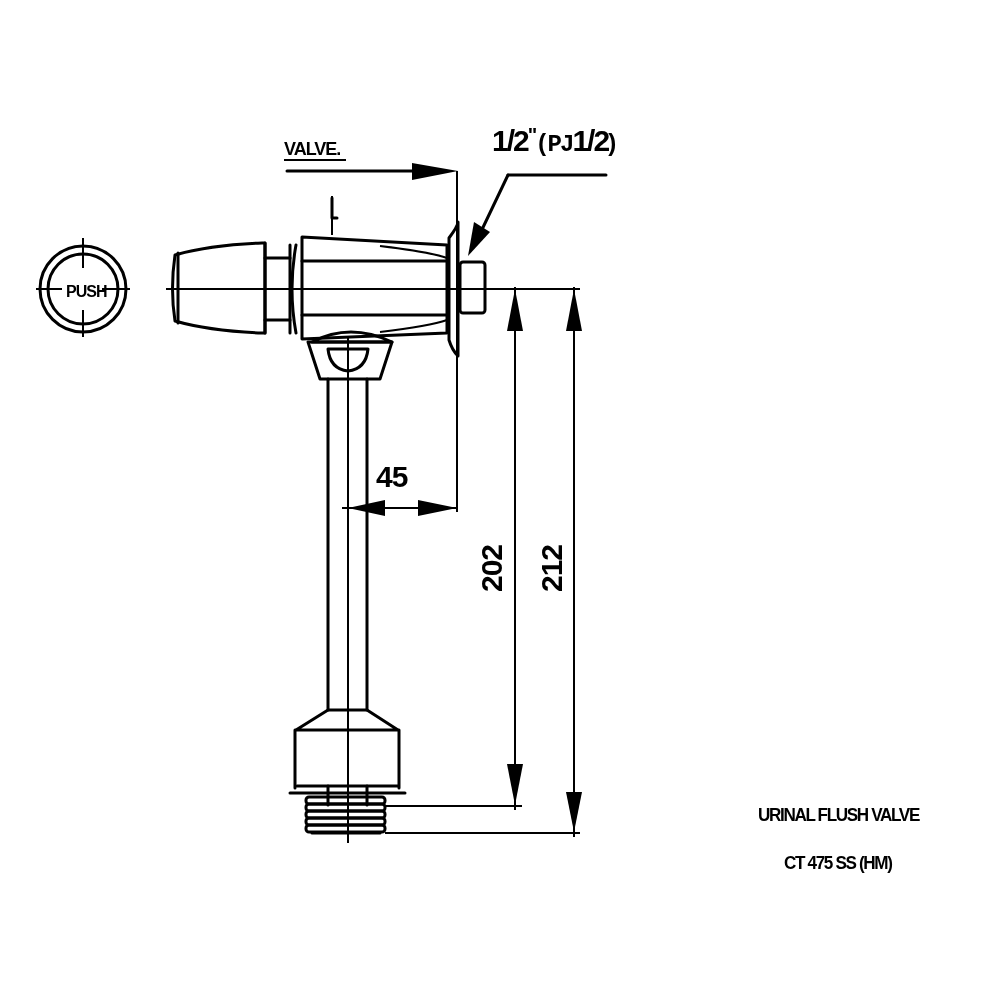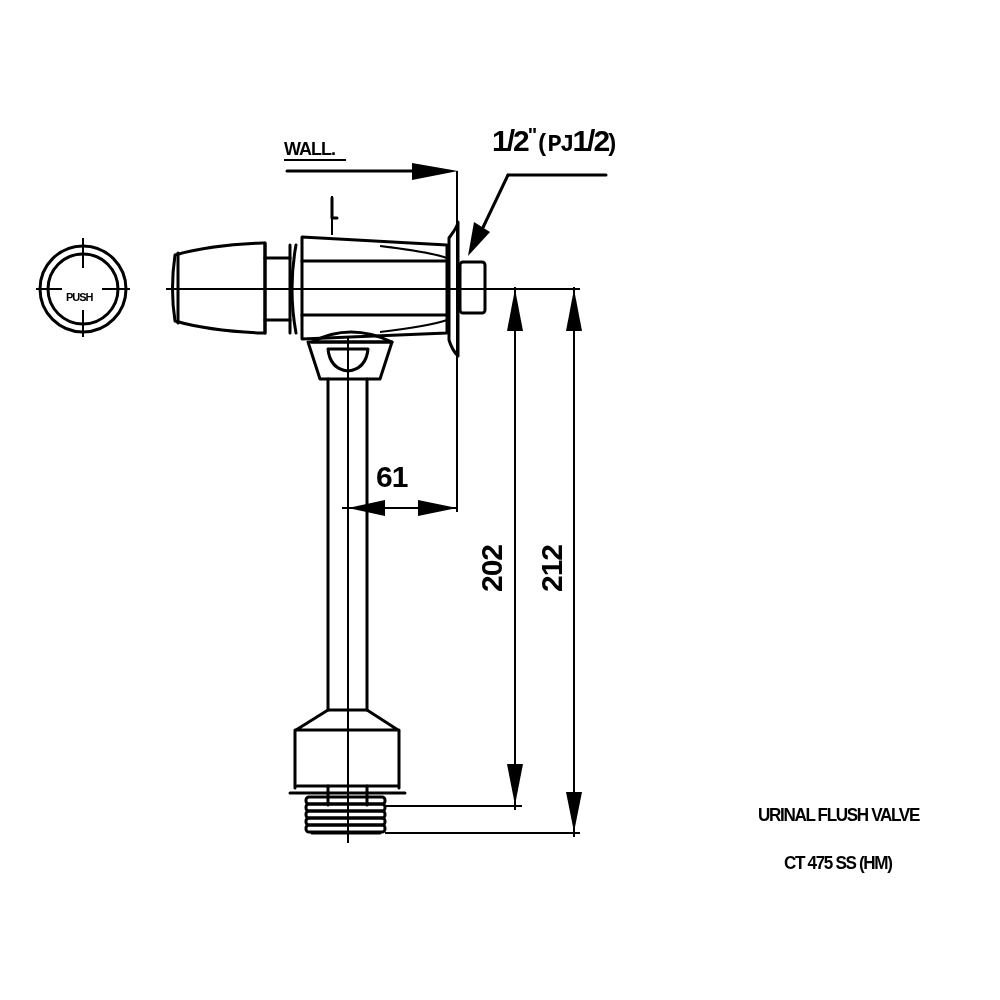--- a/index.html
+++ b/index.html
@@ -8,21 +8,21 @@
   .ln { stroke: #000; fill: none; stroke-width: 3; stroke-linecap: round; stroke-linejoin: round; }
   .thin { stroke: #000; fill: none; stroke-width: 2; }
   .fillb { fill: #000; stroke: none; }
   .lbl { position: absolute; font-family: "Liberation Sans", sans-serif; font-weight: bold; color: #000; white-space: nowrap; }
   .title1 { left: 758px; top: 804px; font-size: 19px; letter-spacing: -1.5px; transform: scaleX(0.9); transform-origin: left top; }
   .title2 { left: 784px; top: 852px; font-size: 19px; letter-spacing: -1.5px; transform: scaleX(0.9); transform-origin: left top; }
   .wall { left: 284px; top: 139px; font-size: 18px; letter-spacing: -1px; }
   .dim45 { left: 376px; top: 460px; font-size: 30px; letter-spacing: -1px; }
   .dim202 { left: 475px; top: 556px; font-size: 30px; transform: rotate(-90deg); transform-origin: left top; letter-spacing: -1px; }
   .dim212 { left: 535px; top: 556px; font-size: 30px; transform: rotate(-90deg); transform-origin: left top; letter-spacing: -1px; }
-  .push { left: 66px; top: 283px; font-size: 11px; letter-spacing: -1px; margin-top: 8px; }
+  .push { left: 66px; top: 283px; font-size: 16px; letter-spacing: -1px; }
 </style>
 </head>
 <body>
 
 <div id="canvas">
 
   <svg width="1000" height="1000" viewBox="0 0 1000 1000">
 
     <g>
       <circle class="ln" cx="83" cy="289" r="43"></circle>
@@ -122,25 +122,25 @@
       <line class="thin" x1="574" y1="287" x2="574" y2="837"></line>
       <path class="fillb" d="M574 289 L566 331 L582 331 Z"></path>
       <path class="fillb" d="M574 832 L566 792 L582 792 Z"></path>
       <line class="thin" x1="385" y1="833" x2="580" y2="833"></line>
     </g>
 
     <line class="thin" x1="284" y1="160" x2="346" y2="160"></line>
   </svg>
 
   <div class="lbl push">PUSH</div>
-  <div class="lbl wall">WALL.</div>
+  <div class="lbl wall">VALVE.</div>
 
   <div class="lbl" style="left:492px; top:124px; font-size:30px; letter-spacing:-2px;">
     <span>1/2</span><span style="font-size:20px; vertical-align:top;">"</span><span style="font-size:24px;font-family:Liberation Mono, monospace;">(PJ</span><span>1/2</span><span style="font-size:24px;">)</span>
   </div>
 
-  <div class="lbl dim45">61</div>
+  <div class="lbl dim45">45</div>
   <div class="lbl dim202" style="top:592px;">202</div>
   <div class="lbl dim212" style="top:592px;">212</div>
 
   <div class="lbl title1">URINAL FLUSH VALVE</div>
   <div class="lbl title2">CT 475 SS (HM)</div>
 </div>
 
 </body></html>

